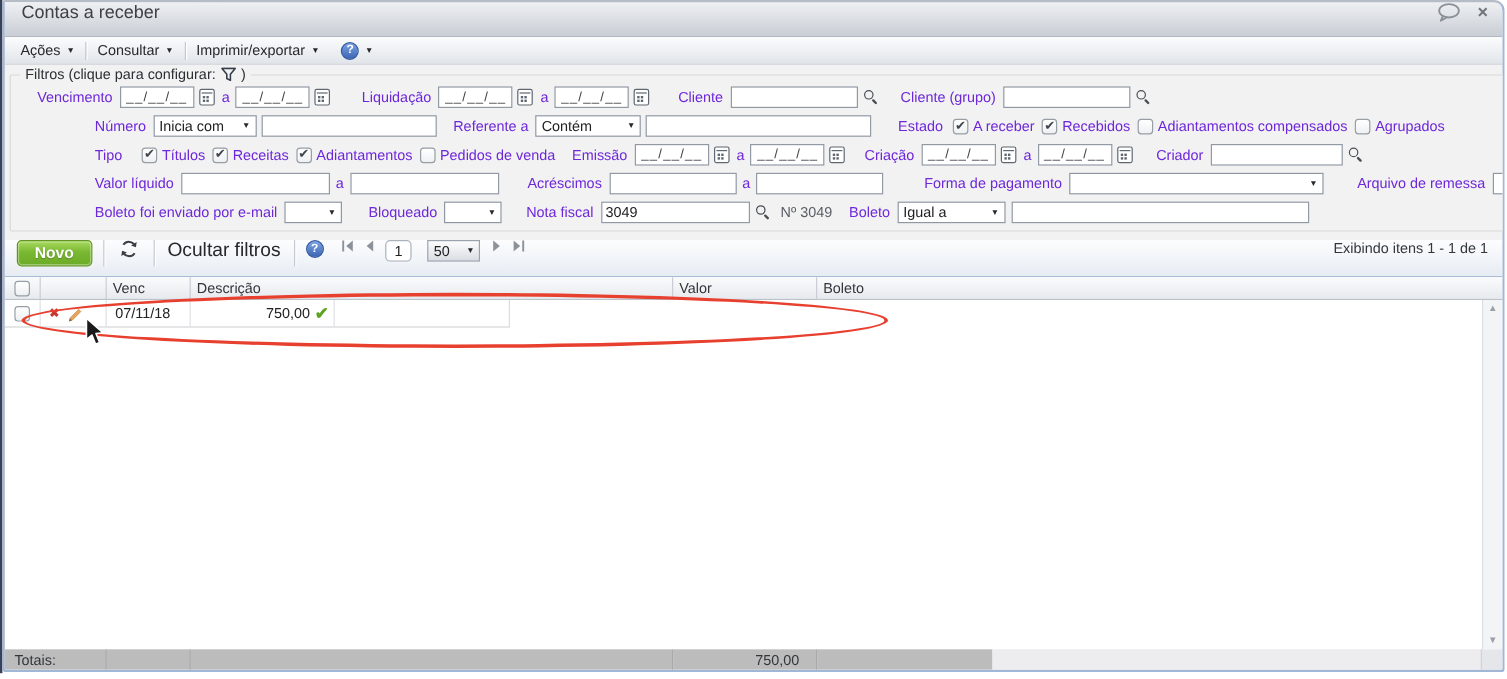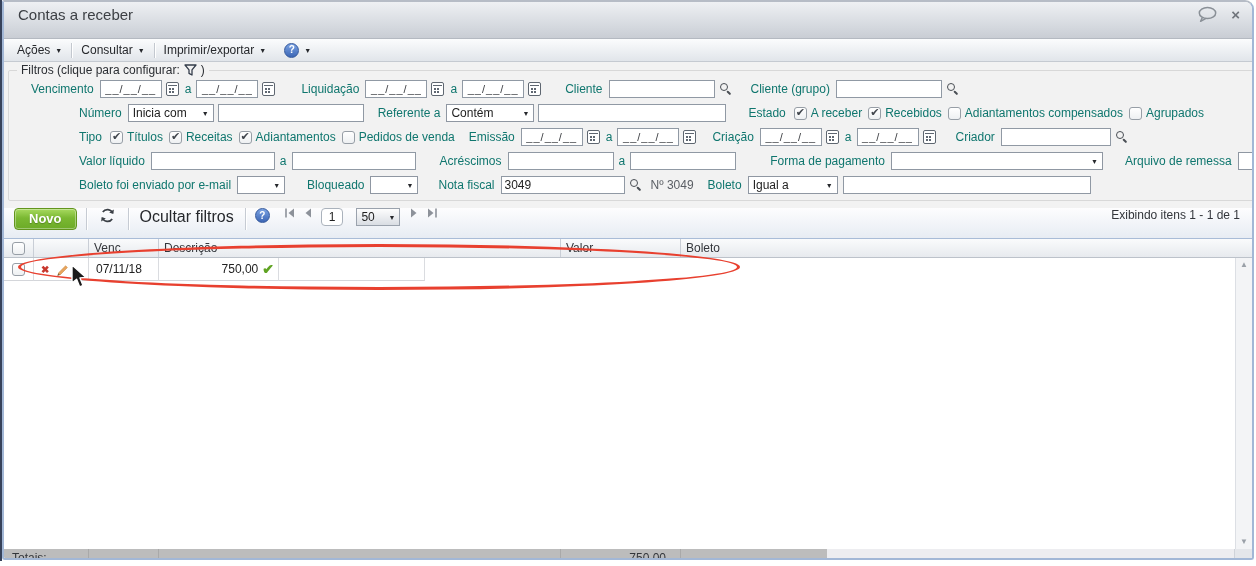--- a/index.html
+++ b/index.html
@@ -2,39 +2,39 @@
 <html><head>
 <meta charset="utf-8">
 <style>
   html,body{margin:0;padding:0;background:#fff;width:1256px;height:566px;overflow:hidden;}
   .stage{position:relative;width:1256px;height:566px;font-family:"Liberation Sans",sans-serif;color:#222;}
   .edge{position:absolute;left:0;top:0;width:2px;height:561px;background:#37425a;}
   .window{position:absolute;left:2px;top:0;width:1252px;height:560px;box-sizing:border-box;
           border:2px solid #a2b7d6;border-top-color:#b6bcc6;border-radius:2px 9px 3px 3px;background:#fff;overflow:hidden;}
 
   
-  .titlebar{height:37px;background:linear-gradient(#eef0f3,#d4d8de 70%,#c9cdd4);border-bottom:1px solid #b4b9c1;
+  .titlebar{height:29px;background:linear-gradient(#eef0f3,#d4d8de 70%,#c9cdd4);border-bottom:1px solid #b4b9c1;
             display:flex;align-items:center;justify-content:space-between;padding:0 12px 12px 14px;box-sizing:border-box;}
   .title{font-size:15px;color:#3d4045;}
   .tb-right{display:flex;align-items:center;gap:12px;}
   .close-x{font-size:15px;font-weight:bold;color:#70757c;line-height:1;cursor:default;}
 
   
   .menubar{height:22px;background:linear-gradient(#fbfcfd,#e1e5ea);border-bottom:1px solid #c5cad1;
            display:flex;align-items:center;padding-left:4px;}
   .mitem{display:flex;align-items:center;gap:5px;padding:12px 9px;font-size:12px;color:#26282c;height:100%;}
   .msep{width:1px;height:15px;background:#c3c8cf;box-shadow:1px 0 0 #fff;}
   .car{font-size:7px;color:#26282c;line-height:1;}
 
   
   .filters{height:146px;background:#f2f2f2;box-sizing:border-box;padding:1px 4px 0 4px;}
   .filters fieldset{border:1px solid #d8d8d8;border-radius:2px;margin:0;padding:0 0 4px 0;height:138px;box-sizing:border-box;background:#f2f2f2;}
   .filters legend{font-size:12px;color:#2b2e33;margin-left:8px;padding:0 4px;display:flex;align-items:center;gap:4px;}
   .frow{display:flex;align-items:center;height:24px;}
-  .lb{font-size:12px;color:#0f766e;white-space:nowrap;}
+  .lb{font-size:12px;color:#6d28d9;white-space:nowrap;}
   .inp{border:1px solid #9099a4;height:18px;box-sizing:border-box;padding:0 3px;font-size:12px;color:#222;
        font-family:"Liberation Sans",sans-serif;background:#fff;}
   .date-inp{width:62px;text-align:center;letter-spacing:1px;font-size:11px;color:#3d3f43;}
   .sel{border:1px solid #8f97a2;height:18px;box-sizing:border-box;background:#fff;display:inline-flex;
        align-items:center;justify-content:space-between;padding:0 4px;font-size:12px;color:#222;flex:none;}
   .sel .car{margin-left:5px;}
   .cb{width:13px;height:13px;border:1px solid #979ea6;border-radius:3px;background:linear-gradient(#fff,#eef0f2);
       display:inline-flex;align-items:center;justify-content:center;box-sizing:border-box;flex:none;position:relative;}
   .cb.checked::after{content:"\2714";font-size:11px;color:#41464d;position:absolute;top:-2px;left:1px;}
   .cbl{display:inline-flex;align-items:center;gap:4px;}
@@ -190,21 +190,21 @@
               <span class="lb">Adiantamentos compensados</span>
             </span>
           <span class="cbl ml6">
               <span class="cb"></span>
               <span class="lb">Agrupados</span>
             </span>
         </div>
 
         <div class="frow">
           <span class="lb" style="margin-left:70px">Tipo</span>
-          <span class="cbl" style="margin-left:8px">
+          <span class="cbl" style="margin-left:16px">
               <span class="cb checked"></span>
               <span class="lb">Títulos</span>
             </span>
           <span class="cbl ml6">
               <span class="cb checked"></span>
               <span class="lb">Receitas</span>
             </span>
           <span class="cbl ml6">
               <span class="cb checked"></span>
               <span class="lb">Adiantamentos</span>
@@ -237,21 +237,21 @@
           <input class="inp ml5" style="width: 124px;">
           <span class="lb" style="margin-left:24px">Acréscimos</span>
           <input class="inp ml6" style="width: 106px;">
           <span class="lb ml5">a</span>
           <input class="inp ml5" style="width: 106px;">
           <span class="lb" style="margin-left:34px">Forma de pagamento</span>
           <span class="sel ml6" style="width:212px">
             <span></span>
               <span class="car">▼</span>
           </span>
-          <span class="lb" style="margin-left:22px">Arquivo de remessa</span>
+          <span class="lb" style="margin-left:28px">Arquivo de remessa</span>
           <span class="sel ml6" style="width:72px">
             <span></span>
           </span>
         </div>
 
         <div class="frow">
           <span class="lb" style="margin-left:70px">Boleto foi enviado por e-mail</span>
           <span class="sel ml6" style="width:48px">
             <span></span>
               <span class="car">▼</span>

